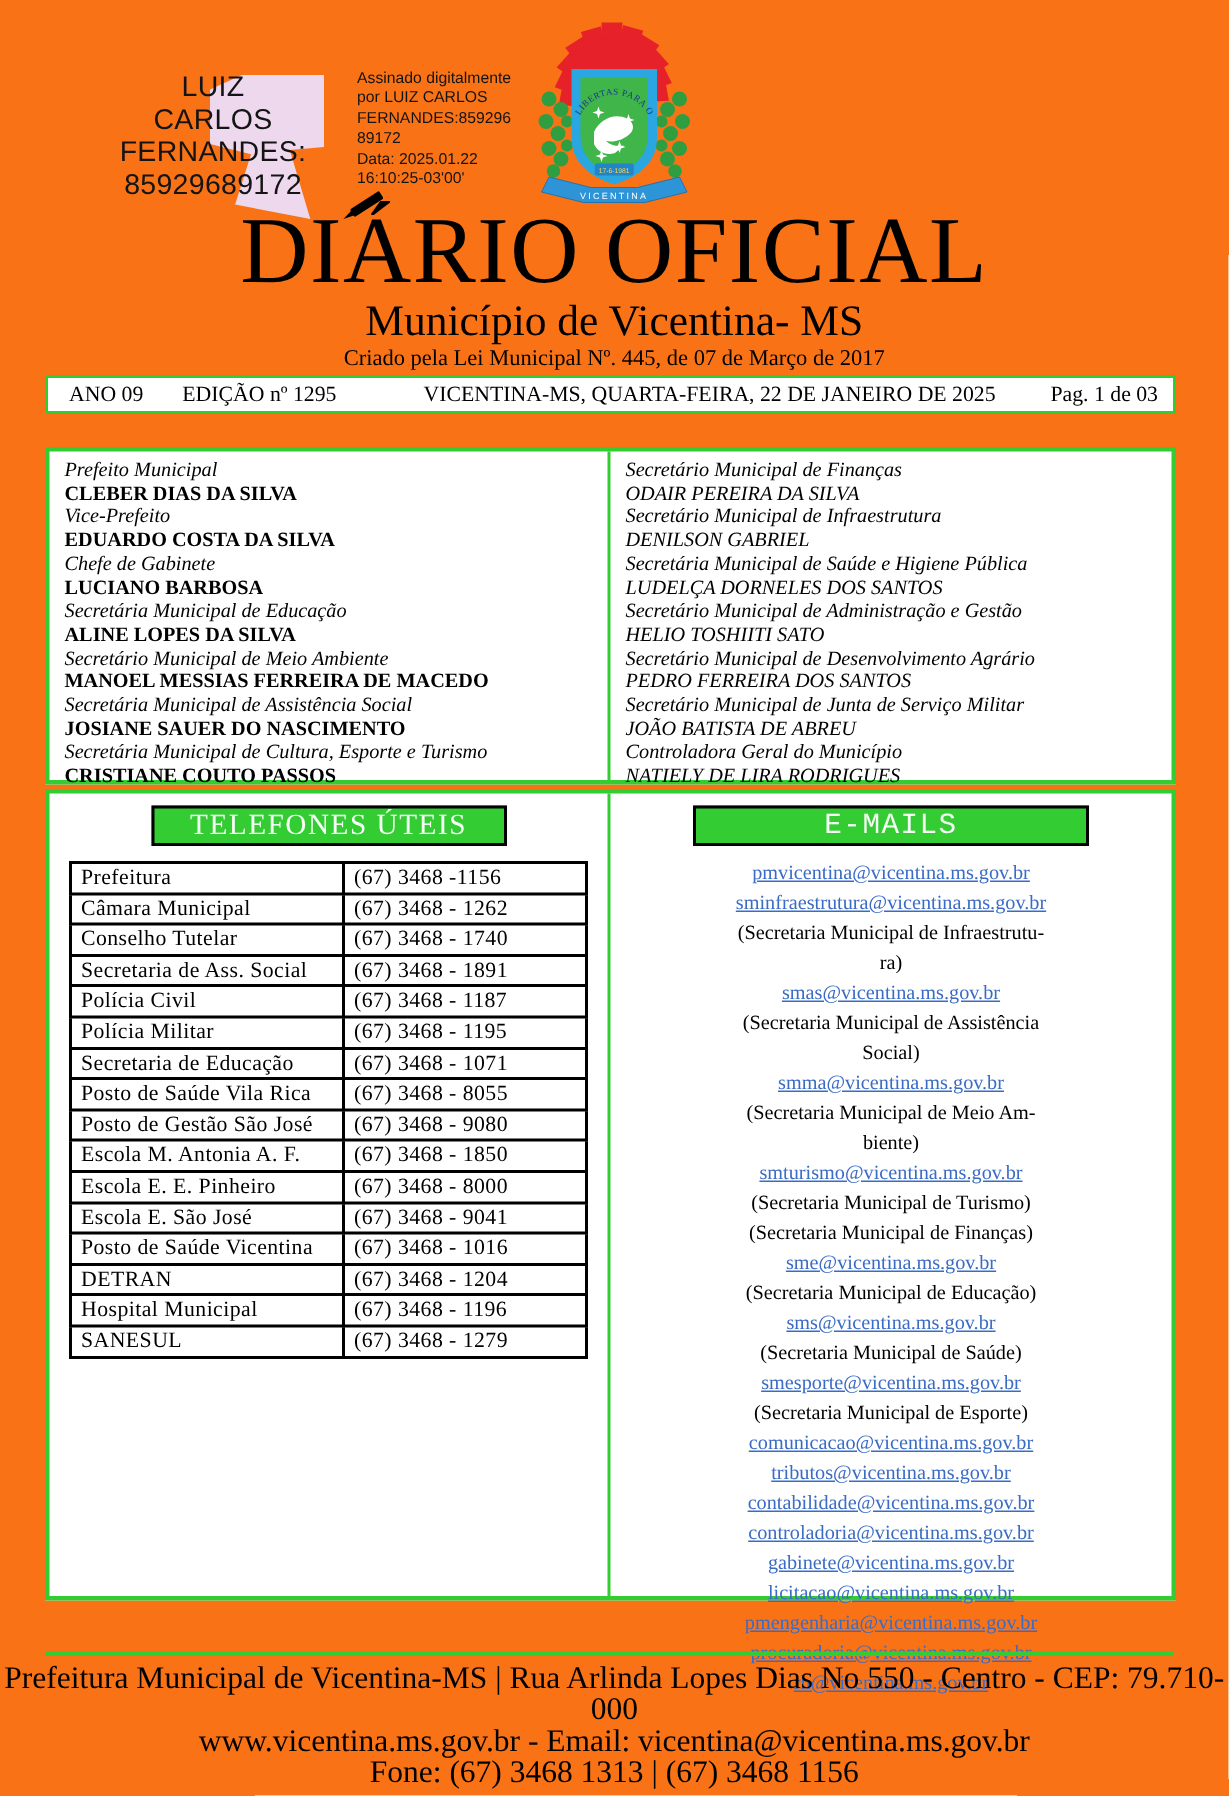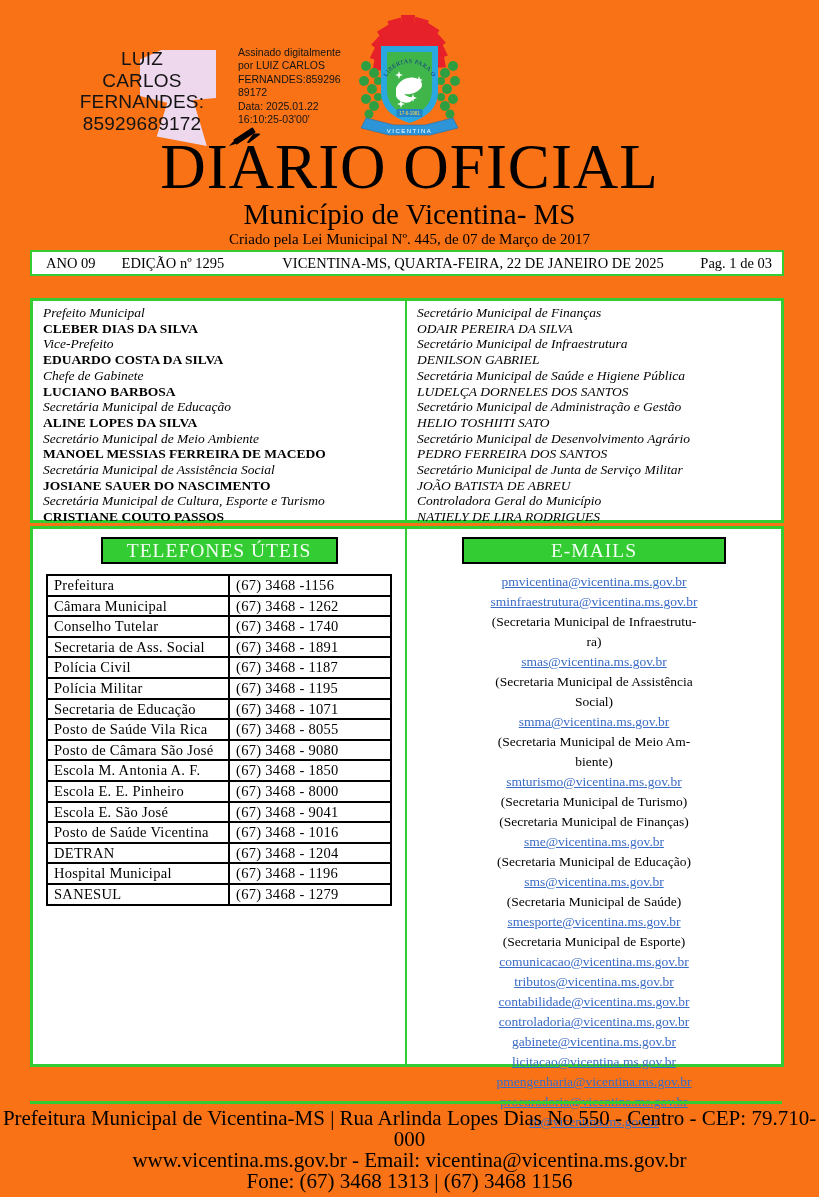--- a/index.html
+++ b/index.html
@@ -76,21 +76,21 @@
   .content-box{position:absolute;left:30px;top:526px;width:748px;height:535px;
     border:3px solid var(--green);display:flex;background:#fff;}
   .content-col{width:50%;box-sizing:border-box;position:relative;}
   .content-col.left{border-right:2px solid var(--green);}
   .section-header{
     margin:8px auto 0 auto;background:var(--green);border:2px solid #000;
     color:#f4fff4;text-align:center;font-size:19.5px;letter-spacing:1px;
     height:23px;line-height:23px;
   }
   .section-header.phones-h{width:233px;}
-  .section-header.emails-h{width:260px;}
+  .section-header.emails-h{width:260px;font-family:Liberation Mono, monospace;}
 
   .phone-table{border-collapse:collapse;margin:10px 0 0 13px;}
   .phone-table td{
     border:2px solid #000;font-size:14.5px;letter-spacing:0.3px;
     padding:0 6px;height:18.6px;line-height:1;white-space:nowrap;
   }
   .phone-table td.p-label{width:168px;}
   .phone-table td.p-num{width:148px;}
 
   .email-list{margin-top:8px;text-align:center;font-size:13.5px;line-height:20px;}
@@ -302,21 +302,21 @@
           <td class="p-label">Secretaria de Educação</td>
           <td class="p-num">(67) 3468 - 1071</td>
         </tr>
 
         <tr>
           <td class="p-label">Posto de Saúde Vila Rica</td>
           <td class="p-num">(67) 3468 - 8055</td>
         </tr>
 
         <tr>
-          <td class="p-label">Posto de Câmara São José</td>
+          <td class="p-label">Posto de Gestão São José</td>
           <td class="p-num">(67) 3468 - 9080</td>
         </tr>
 
         <tr>
           <td class="p-label">Escola M. Antonia A. F.</td>
           <td class="p-num">(67) 3468 - 1850</td>
         </tr>
 
         <tr>
           <td class="p-label">Escola E. E. Pinheiro</td>

